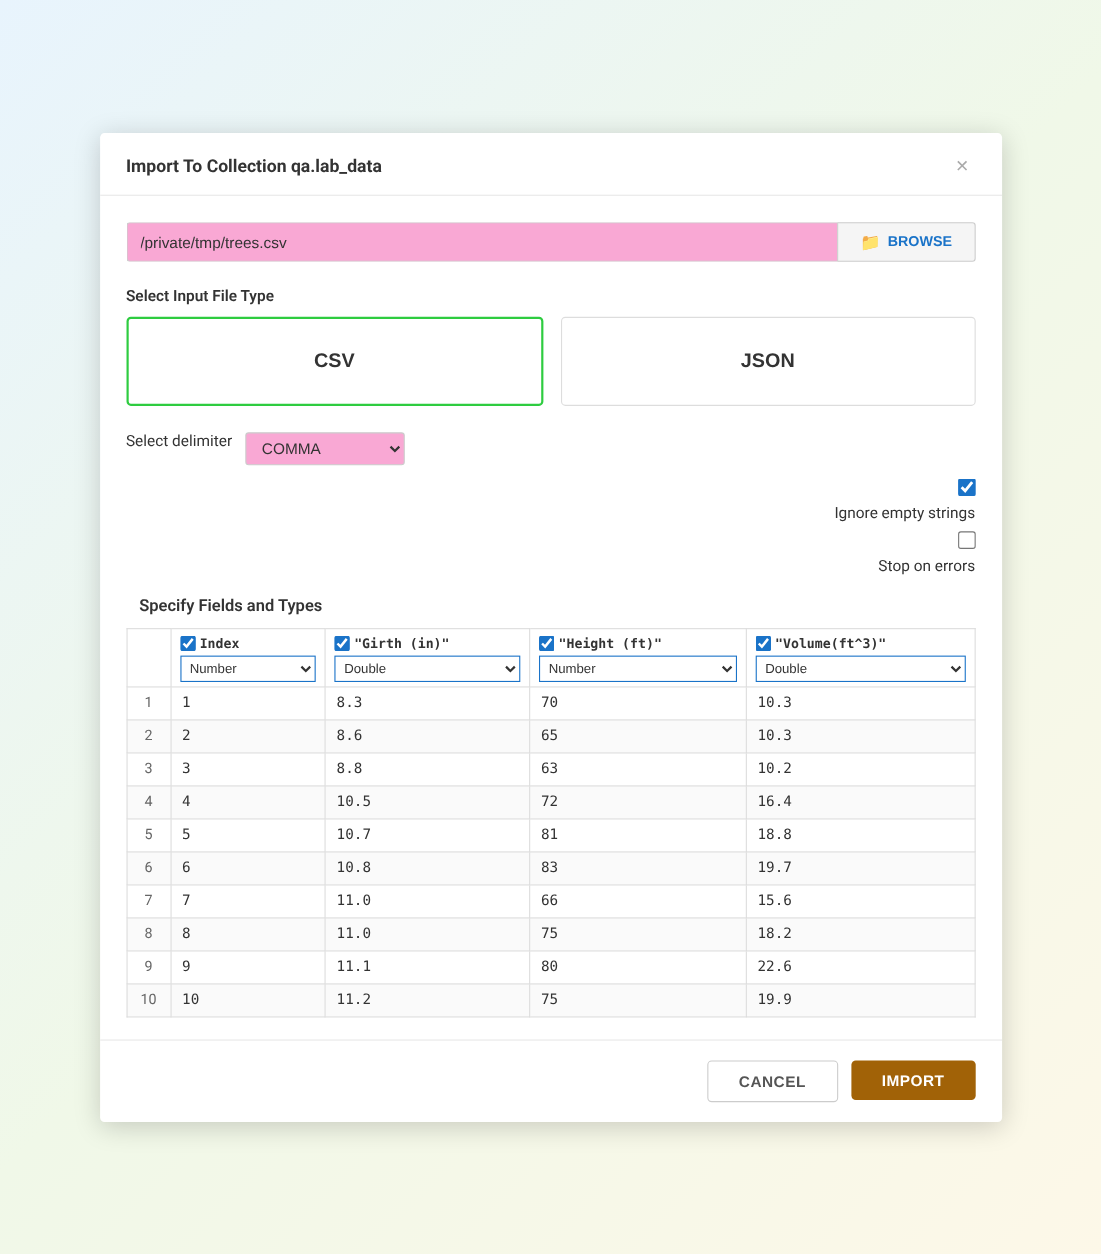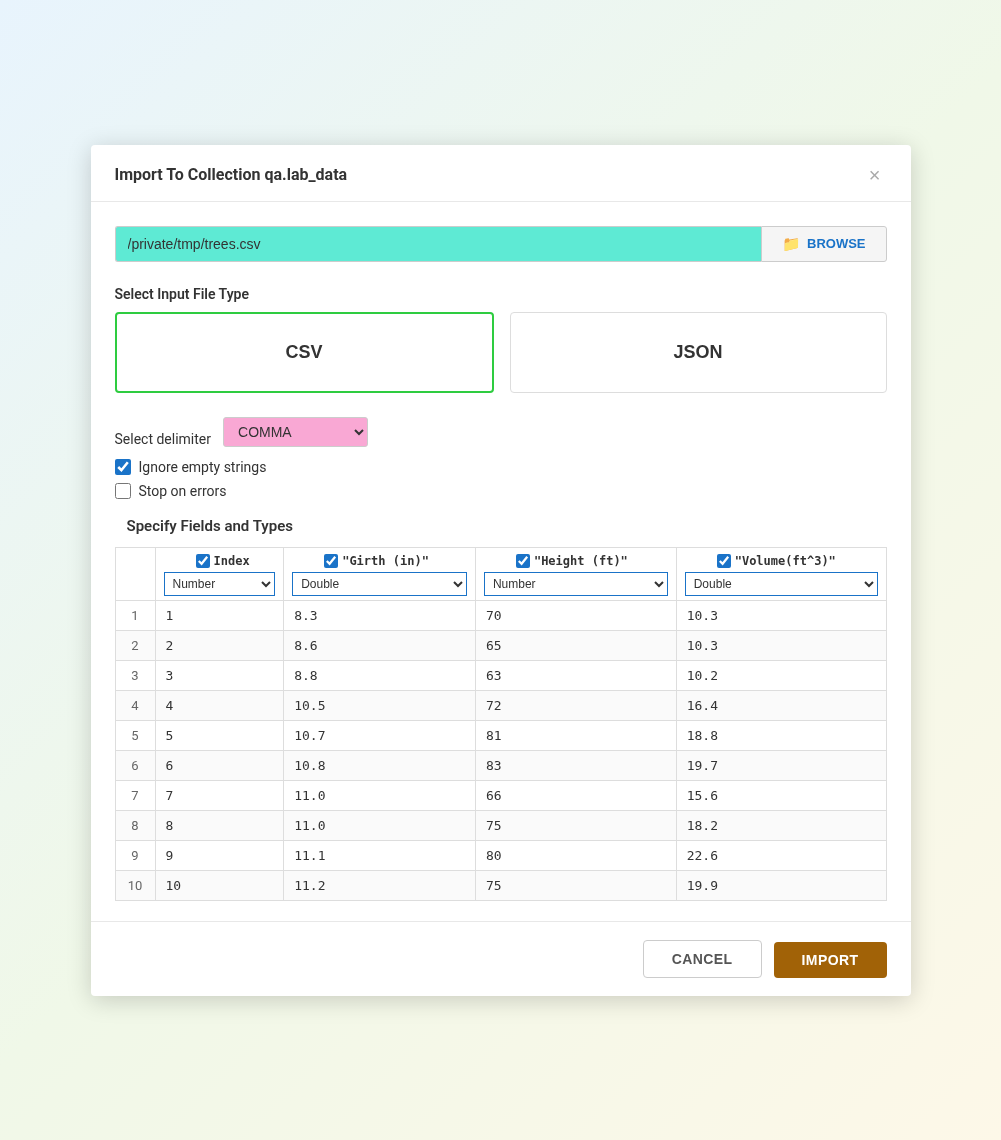--- a/index.html
+++ b/index.html
@@ -60,21 +60,21 @@
       margin-bottom: 24px;
     }
     .file-input {
       flex: 1;
       border: 1px solid #ccc;
       border-right: none;
       border-radius: 3px 0 0 3px;
       padding: 8px 12px;
       font-size: 14px;
       color: #333;
-      background: #5eead4;
+      background: #f9a8d4;
       outline: none;
     }
     .browse-btn {
       background: #f5f5f5;
       border: 1px solid #ccc;
       border-radius: 0 3px 3px 0;
       padding: 8px 20px;
       font-size: 13px;
       font-weight: 600;
       color: #1a73c8;
@@ -101,21 +101,21 @@
       color: #333;
       text-align: center;
     }
     .type-btn.active {
       border: 2px solid #2ecc40;
       color: #333;
     }
     .options-section { margin-bottom: 18px; }
     .delimiter-row {
       display: flex;
-      align-items: flex-end;
+      align-items: flex-start;
       gap: 12px;
       margin-bottom: 12px;
     }
     .delimiter-label {
       font-size: 14px;
       color: #333;
     }
     .delimiter-select {
       border: 1px solid #ccc;
       border-radius: 3px;
@@ -125,20 +125,21 @@
       background: #f9a8d4;
       appearance: auto;
       cursor: pointer;
       min-width: 120px;
     }
     .checkbox-row {
       display: flex;
       align-items: flex-end;
       gap: 8px;
       margin-bottom: 8px;
+      flex-direction: column;
     }
     .checkbox-row input[type="checkbox"] {
       width: 16px;
       height: 16px;
       cursor: pointer;
       accent-color: #1a73c8;
     }
     .checkbox-label {
       font-size: 14px;
       color: #333;
@@ -168,21 +169,20 @@
       font-weight: 600;
       font-size: 12px;
       color: #333;
       font-family: monospace;
     }
     .th-check-row {
       display: flex;
       align-items: center;
       gap: 4px;
       margin-bottom: 4px;
-      margin-left: 32px;
     }
     .th-check-row input[type="checkbox"] {
       accent-color: #1a73c8;
       width: 14px;
       height: 14px;
     }
     .col-type-select {
       width: 100%;
       border: 1px solid #1a73c8;
       border-radius: 0;
@@ -207,21 +207,21 @@
     }
     .data-table tr:nth-child(even) td { background: #fafafa; }
     .data-table thead tr { background: #fff; }
     .row-num-header {
       width: 40px;
       background: #fff;
     }
     .dialog-footer {
       display: flex;
       justify-content: flex-end;
-      align-items: flex-end;
+      align-items: flex-start;
       gap: 12px;
       padding: 18px 24px;
       border-top: 1px solid #e8e8e8;
       margin-top: 10px;
     }
     .cancel-btn {
       background: #fff;
       border: 1px solid #ccc;
       border-radius: 4px;
       padding: 10px 28px;

